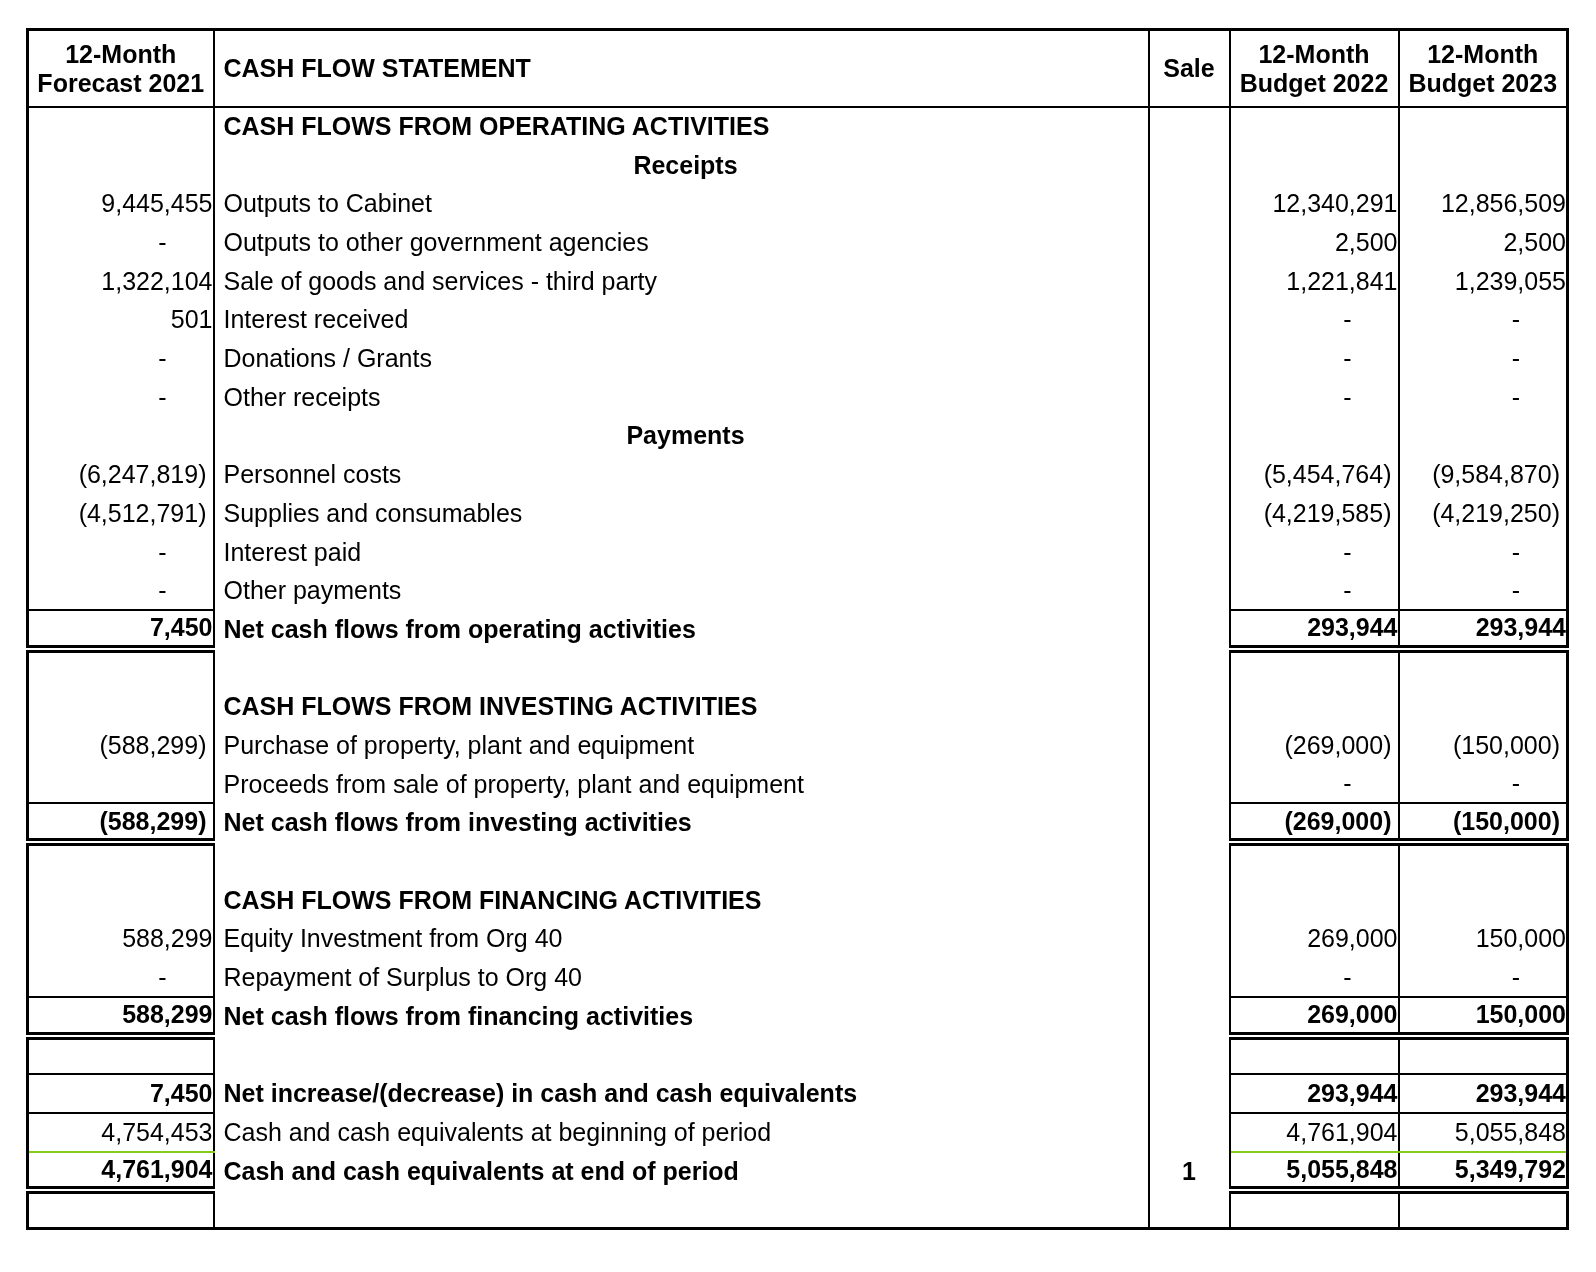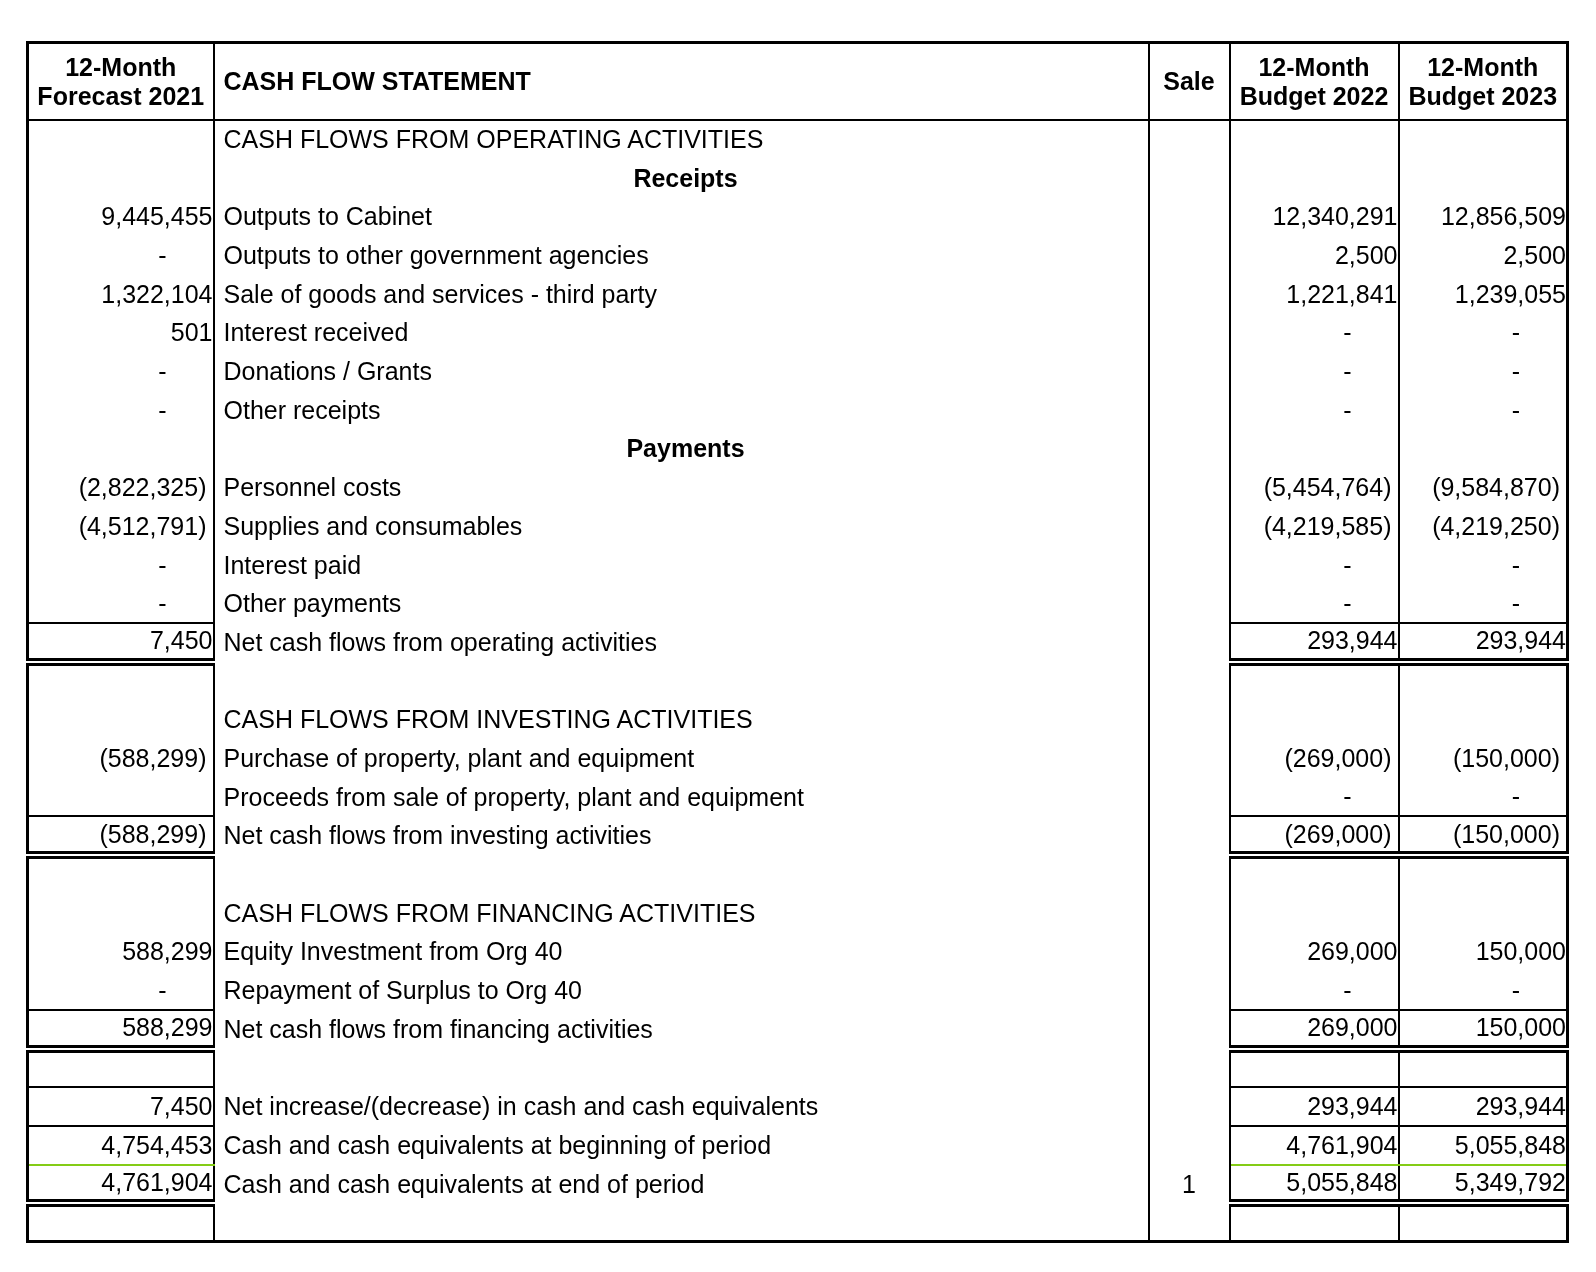--- a/index.html
+++ b/index.html
@@ -3,42 +3,42 @@
 <meta charset="utf-8">
 <style>
   html,body{margin:0;padding:0;}
   body{
     width:1596px;height:1272px;
     background:#ffffff;color:#000000;
     font-family:"Liberation Sans",sans-serif;
     position:relative;overflow:hidden;
   }
   table.cfs{
-    position:absolute;left:26px;top:41px;
+    position:absolute;left:26px;top:28px;
     border-collapse:collapse;table-layout:fixed;
     border:3px solid #000;
   }
   td,th{
     border-left:2px solid #000;border-right:2px solid #000;
     padding:0;margin:0;vertical-align:middle;
     font-size:25px;line-height:1.15;white-space:nowrap;overflow:hidden;
   }
   thead th{
     border-bottom:2px solid #000;
     height:75px;font-weight:bold;text-align:center;
     white-space:pre-line;
   }
   th.title{text-align:left;padding-left:9px;}
   tbody tr{height:38.7px;}
   .desc{text-align:left;padding-left:9px;}
   .note{text-align:center;}
   .num{text-align:right;}
   .paren{padding-right:6px;}
   .dash{padding-right:46px;}
-  .b{font-weight:normal;}
+  .b{font-weight:bold;}
   .bi{font-weight:bold;text-align:center;}
   tr.tot td.nb{border-top:2px solid #000;border-bottom:8px double #000;}
   tr.net td.nb{border-top:2px solid #000;border-bottom:2px solid #000;}
   tr.beg td.nb{border-bottom:2px solid #84cc16;}
   tr.end td.nb{border-bottom:8px double #000;}
 </style>
 </head>
 <body>
 
 <table class="cfs">
@@ -119,21 +119,21 @@
       <td class="nb num dash">-</td>
     </tr>
     <tr>
       <td class="nb"></td>
       <td class="desc bi">Payments</td>
       <td class="note"></td>
       <td class="nb"></td>
       <td class="nb"></td>
     </tr>
     <tr>
-      <td class="nb num paren">(2,822,325)</td>
+      <td class="nb num paren">(6,247,819)</td>
       <td class="desc">Personnel costs</td>
       <td class="note"></td>
       <td class="nb num paren">(5,454,764)</td>
       <td class="nb num paren">(9,584,870)</td>
     </tr>
     <tr>
       <td class="nb num paren">(4,512,791)</td>
       <td class="desc">Supplies and consumables</td>
       <td class="note"></td>
       <td class="nb num paren">(4,219,585)</td>

